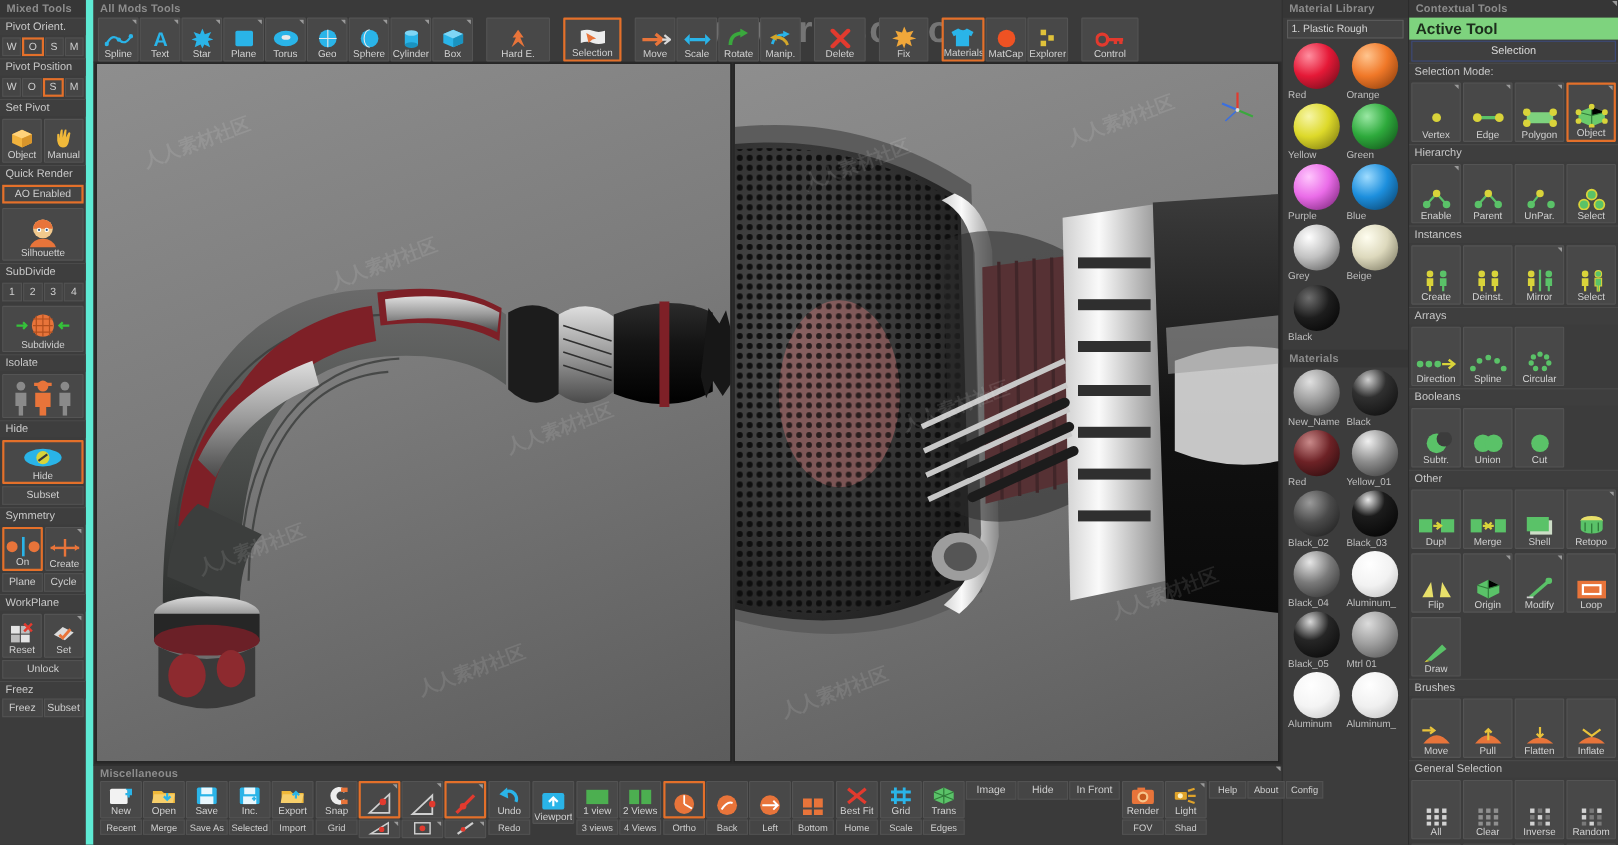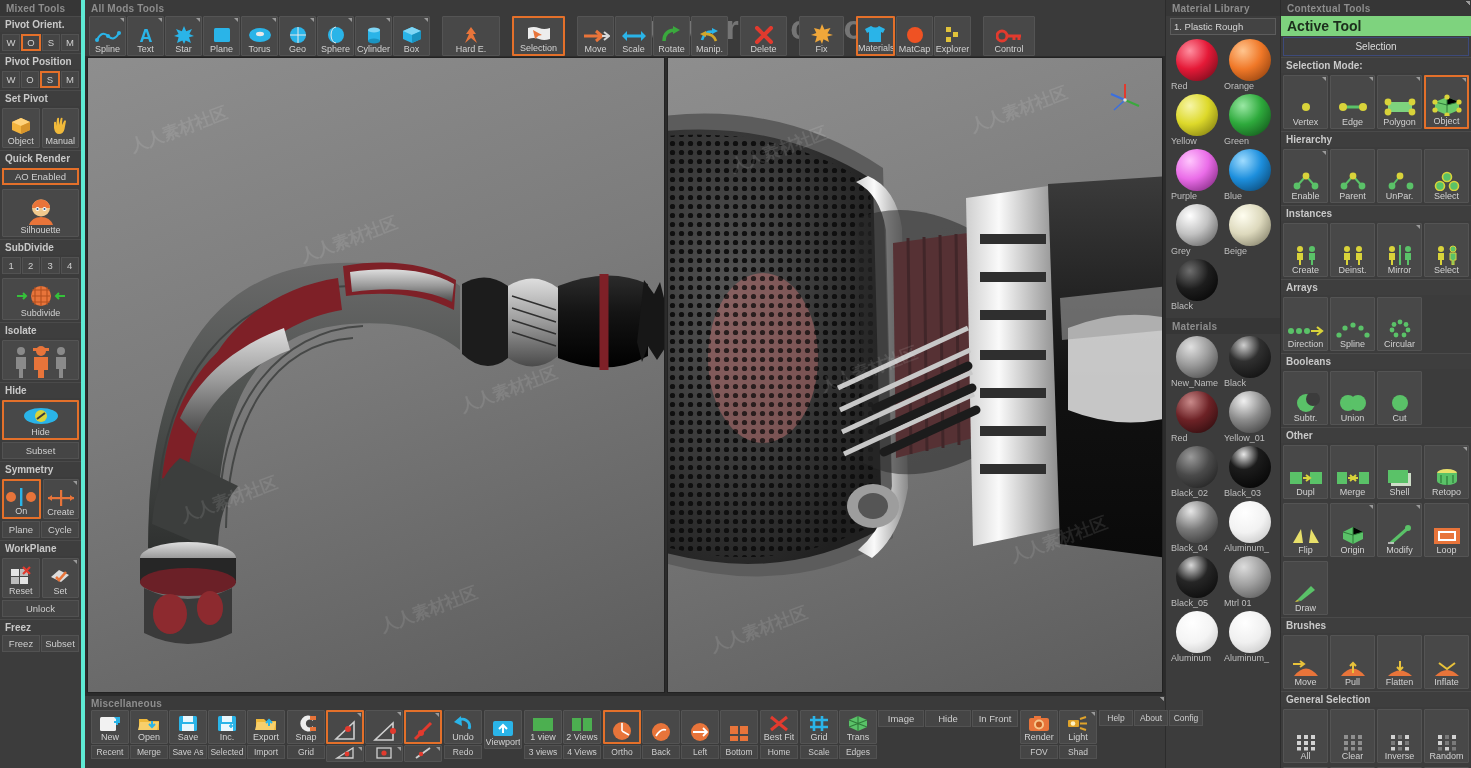--- a/index.html
+++ b/index.html
@@ -4,37 +4,37 @@
 <style>
   * { box-sizing: border-box; margin:0; padding:0; }
   html,body { width:1471px; height:768px; overflow:hidden;
     font-family:"Liberation Sans", sans-serif; background:#3a3a3a; color:#c8c8c8; }
 
   #app { position:relative; width:1471px; height:768px; display:flex; }
 
   
   .panel-title { font-size:10px; color:#8d8d8d; padding:3px 6px 2px 6px;
     background:#363636; letter-spacing:.2px; font-weight:bold; }
-  .sec-label { font-size:10px; color:#c9c9c9; font-weight:bold;
+  .sec-label { font-size:10px; color:#c9c9c9; font-weight:normal;
     padding:2px 5px 2px 5px; background:#3e3e3e; border-top:1px solid #4a4a4a; }
   .btn { background:#484848; border:1px solid #545454; border-radius:1px;
      display:flex; flex-direction:column; align-items:center; justify-content:flex-end;
      font-size:9px; color:#d2d2d2; cursor:pointer; position:relative; padding-bottom:1px; }
   .btn.sel { border:2px solid #e4702a; }
   .btn .lbl { font-size:9px; line-height:10px; white-space:nowrap;
      overflow:hidden; text-overflow:clip; max-width:100%; }
   .ico { display:flex; align-items:center; justify-content:center; }
   .corner:after { content:""; position:absolute; top:1px; right:1px;
      border-left:4px solid transparent; border-top:4px solid #9a9a9a; }
   .txtbtn { background:#454545; border:1px solid #525252; font-size:9.5px;
      color:#cfcfcf; text-align:center; padding:2px 0; cursor:pointer; }
   .txtbtn.sel { border:2px solid #e4702a; padding:1px 0; }
 
   
-  #left { width:85px; background:#3c3c3c; border-right:4px solid #5eead4;
+  #left { width:85px; background:#3c3c3c; border-right:7px solid #5eead4;
     flex:0 0 85px; overflow:hidden; }
   #left .sec-label { text-align:left; }
   #left .quad { display:flex; gap:1px; padding:2px; }
   #left .quad .txtbtn { flex:1; }
   #left .two { display:flex; gap:2px; padding:2px; }
   #left .two .btn { flex:1; height:40px; }
   #left .wide { padding:2px; }
   #left .wide .txtbtn { width:100%; }
   #left .bigbtn { margin:2px; height:48px; }
   #left .duo { display:flex; gap:1px; padding:0 2px 2px 2px; }

